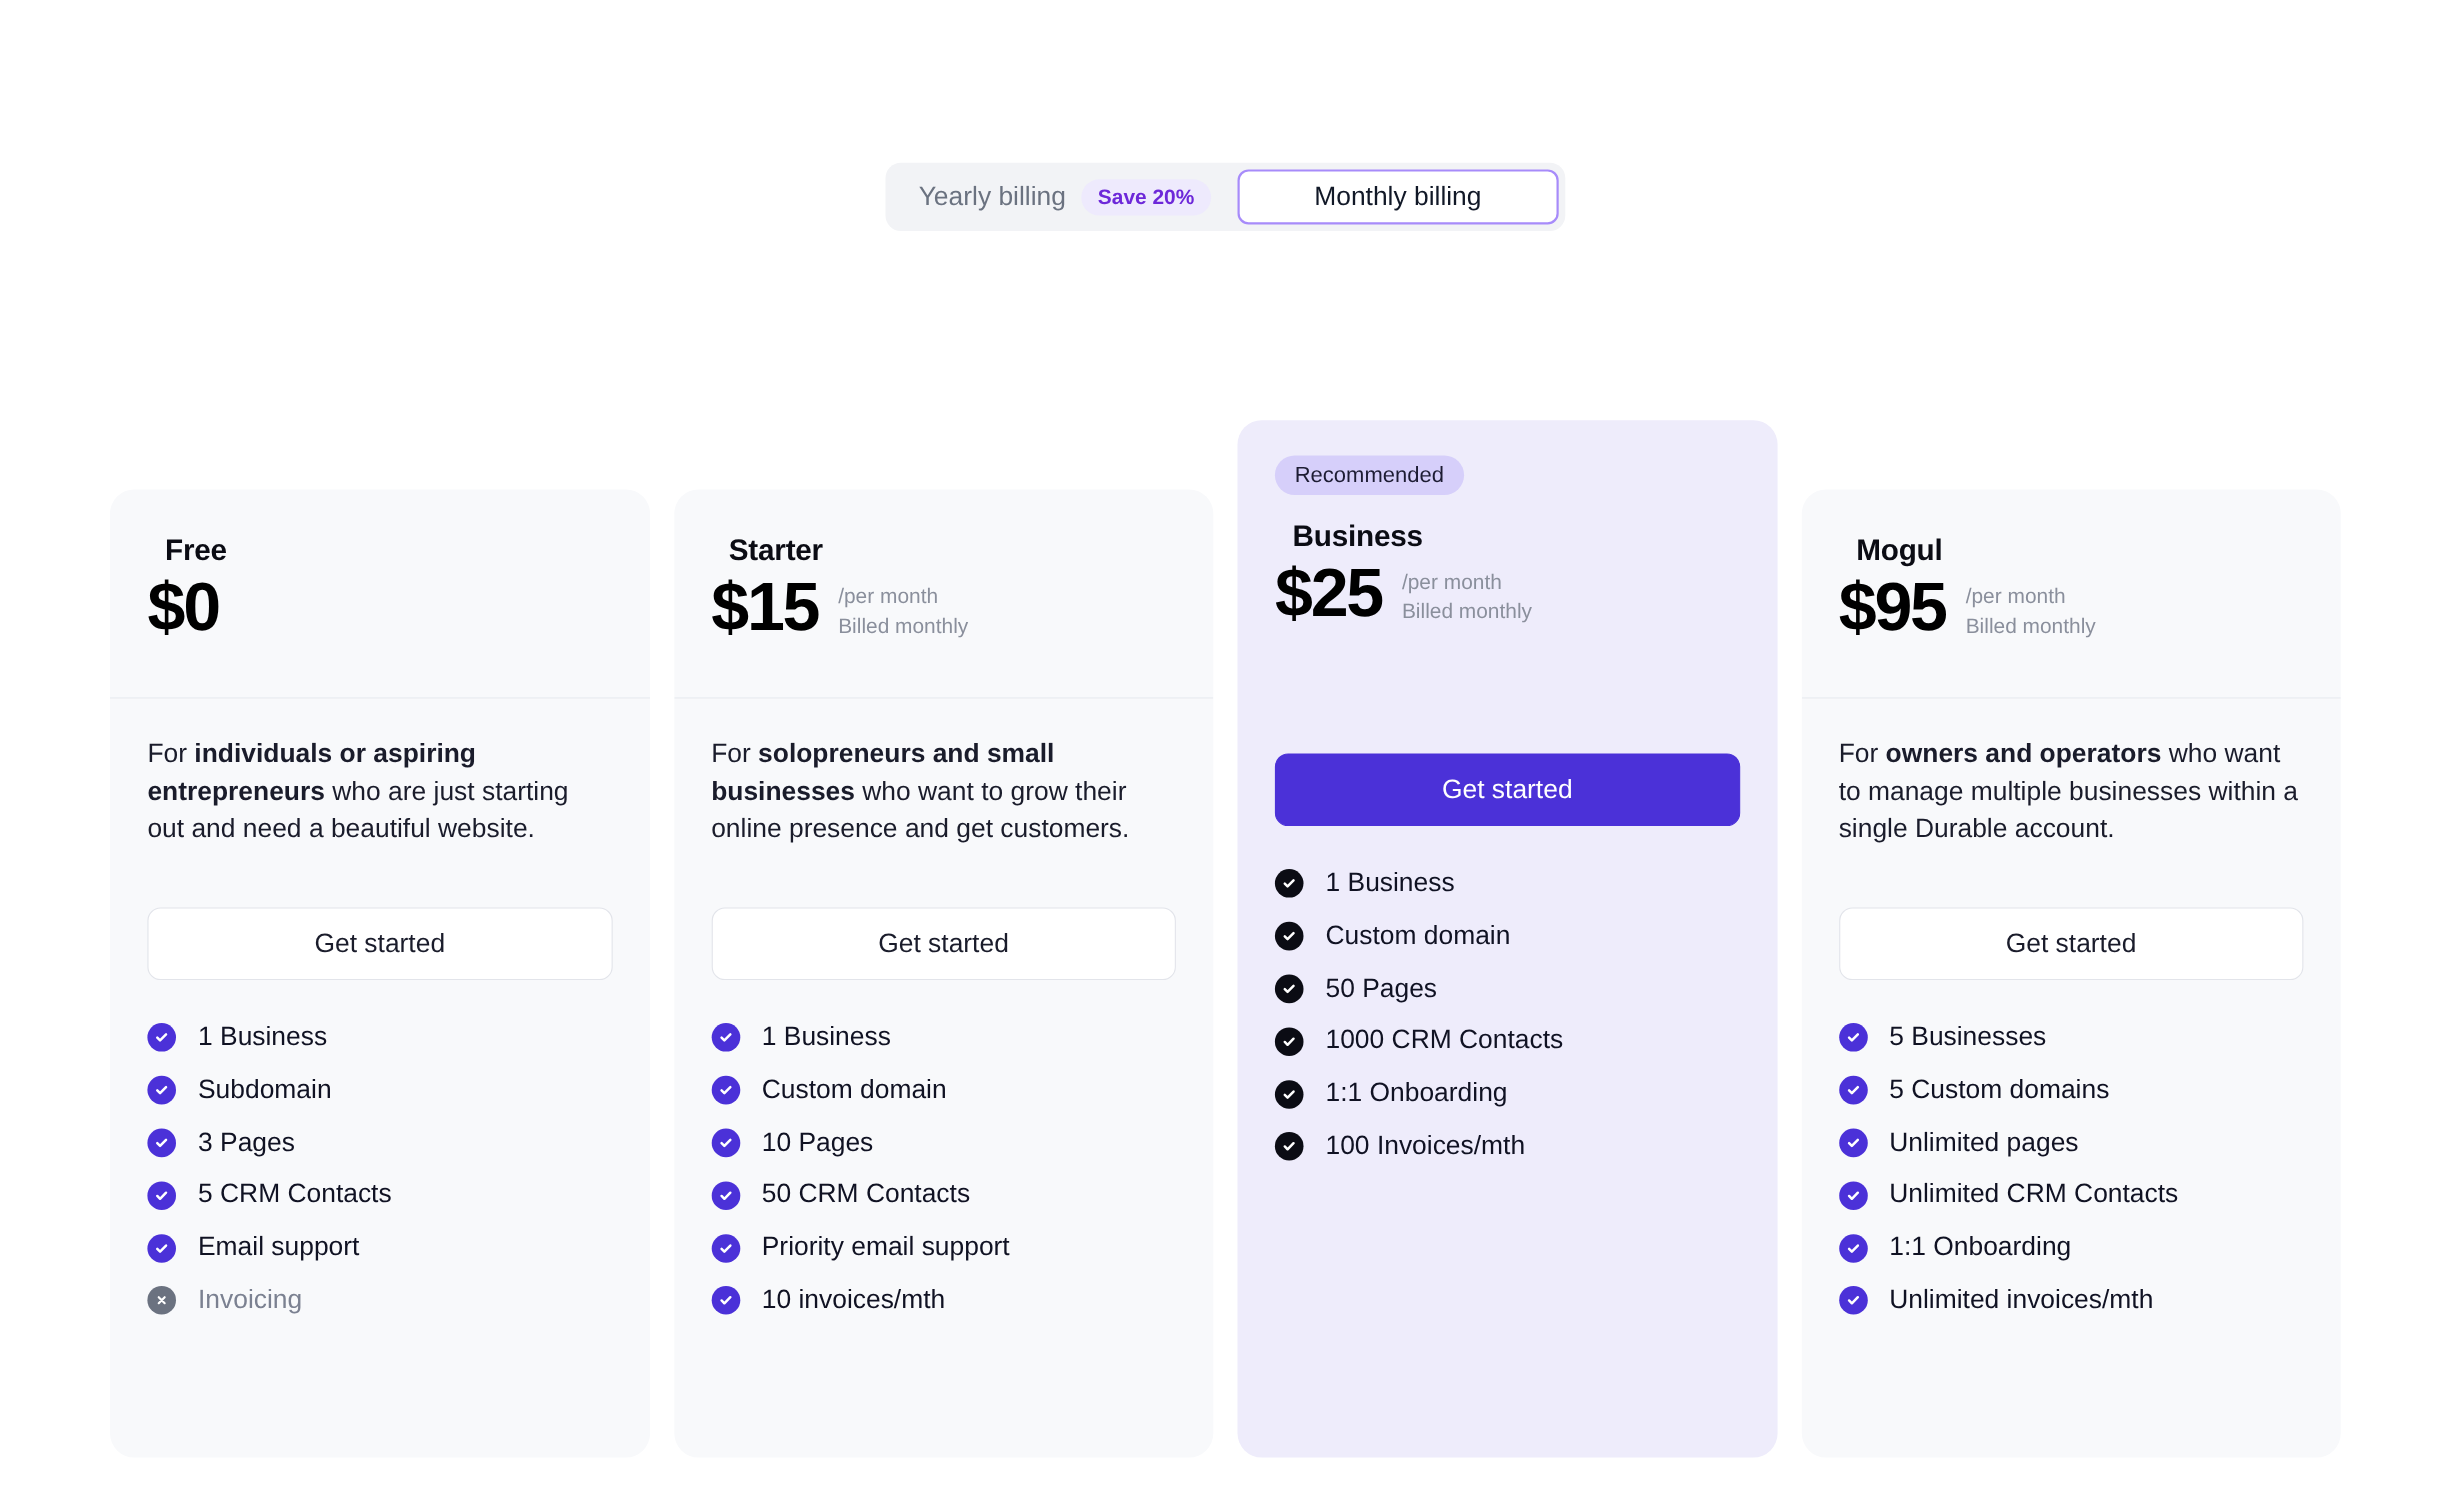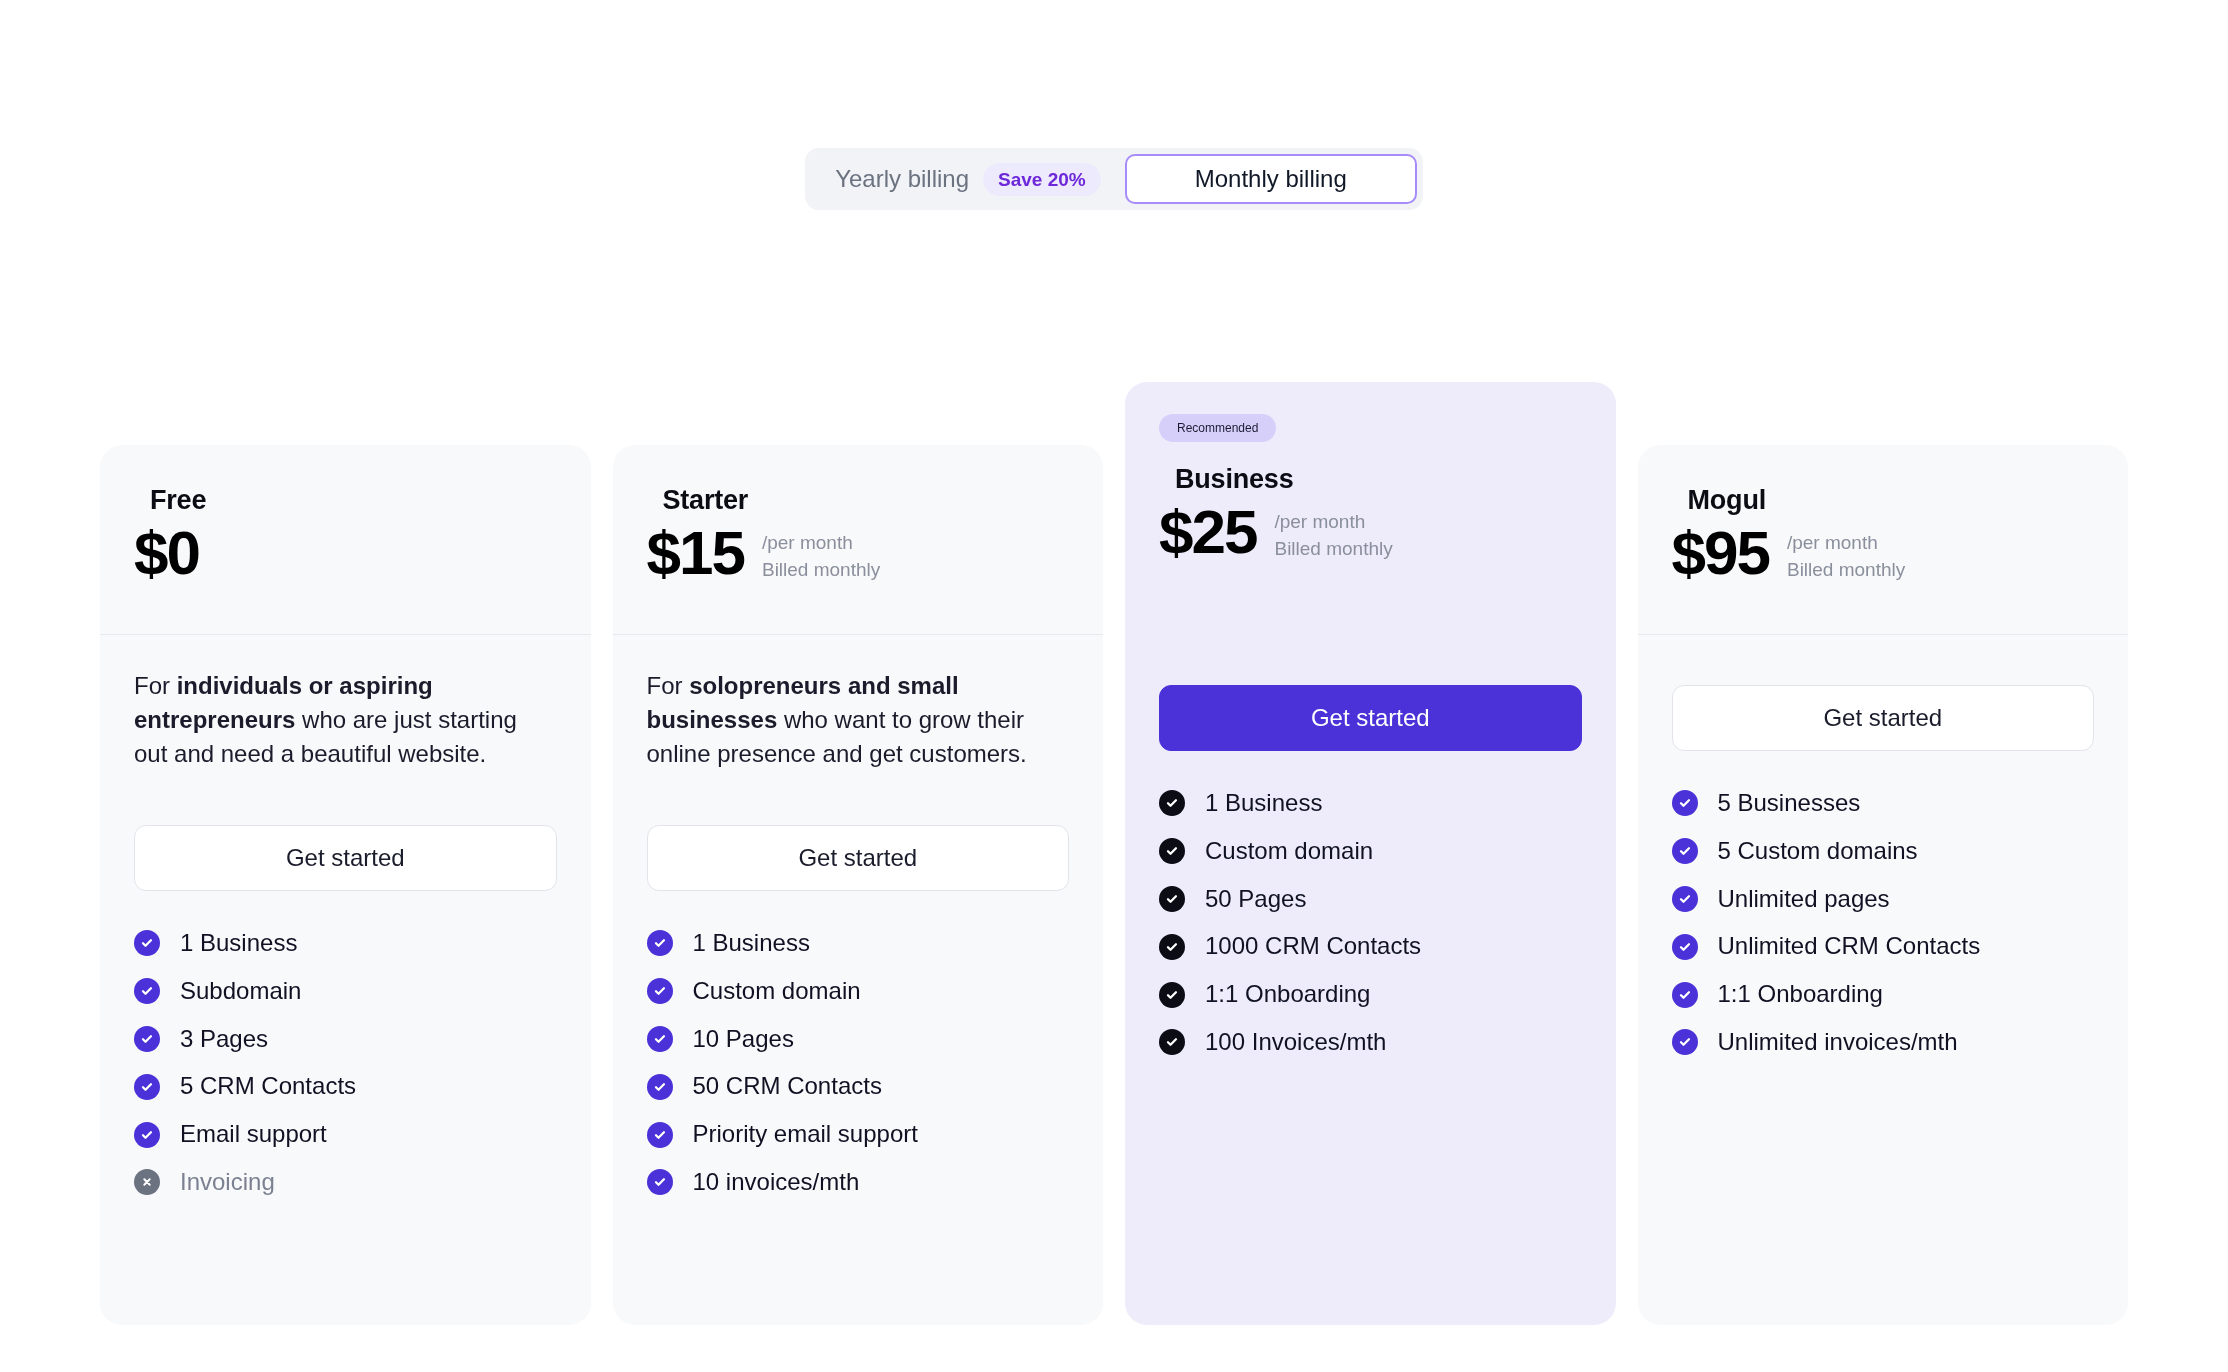--- a/index.html
+++ b/index.html
@@ -108,21 +108,21 @@
   }
   .card.featured .card-head {
     height: 253px;
     padding-top: 32px;
     border-bottom: 1px solid transparent;
   }
   .rec-badge {
     display: inline-block;
     background: #d6cffa;
     color: #1d1c33;
-    font-size: 12px;
+    font-size: 20px;
     font-weight: 400;
     border-radius: 999px;
     padding: 8px 18px;
     line-height: 1;
     margin-bottom: 22px;
   }
   .plan-name {
     font-size: 27px;
     font-weight: 700;
     color: #0b0c14;
@@ -430,20 +430,21 @@
           <div class="plan-name">Mogul</div>
           <div class="price-row">
             <div class="price">$95</div>
             <div class="price-sub">
               <div>/per month</div>
               <div>Billed monthly</div>
             </div>
           </div>
         </div>
         <div class="card-body">
+          <div class="desc"><span>For </span><b>owners and operators</b><span> who want to manage multiple businesses within a single Durable account.</span></div>
           <button class="cta">Get started</button>
           <ul class="features">
             <li class="feat">
               <span class="feat-icon">
                 <svg width="14" height="14" viewBox="0 0 16 16">
                   <path d="M3.4 8.3l2.9 2.9 6.2-6.3" fill="none" stroke="#fff" stroke-width="2.6" stroke-linecap="round" stroke-linejoin="round"></path>
                 </svg>
               </span>
               <span class="feat-label">5 Businesses</span>
             </li>

